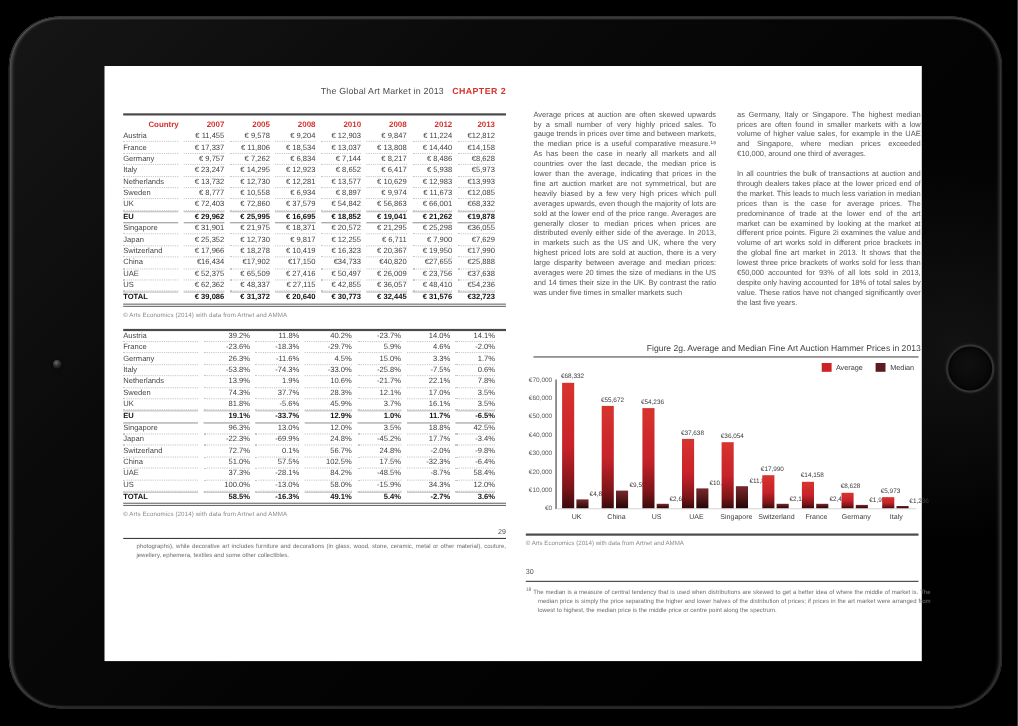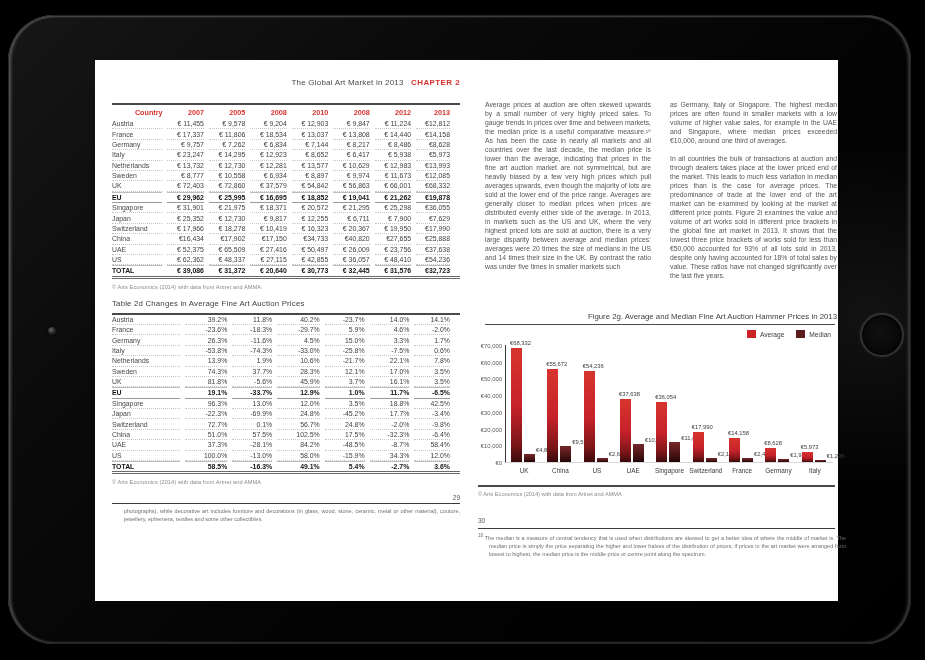--- a/index.html
+++ b/index.html
@@ -249,21 +249,20 @@
                   <td>€ 30,773</td>
                   <td>€ 32,445</td>
                   <td>€ 31,576</td>
                   <td>€32,723</td>
                 </tr>
               </tbody>
             </table>
         </div>
         <div class="source">© Arts Economics (2014) with data from Artnet and AMMA</div>
 
-        <div class="tbl-title">Table 2d Changes in Average Fine Art Auction Prices</div>
         <div class="tbl-wrap">
           <table class="datatable">
               <tbody>
                 <tr class="">
                   <td>Austria</td>
                   <td>39.2%</td>
                   <td>11.8%</td>
                   <td>40.2%</td>
                   <td>-23.7%</td>
                   <td>14.0%</td>

